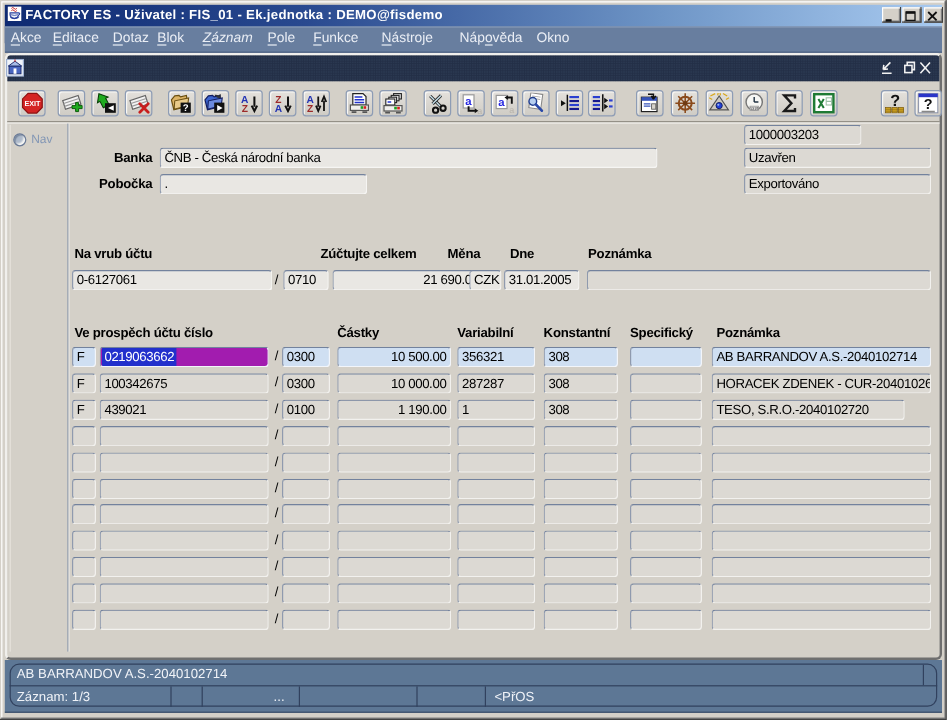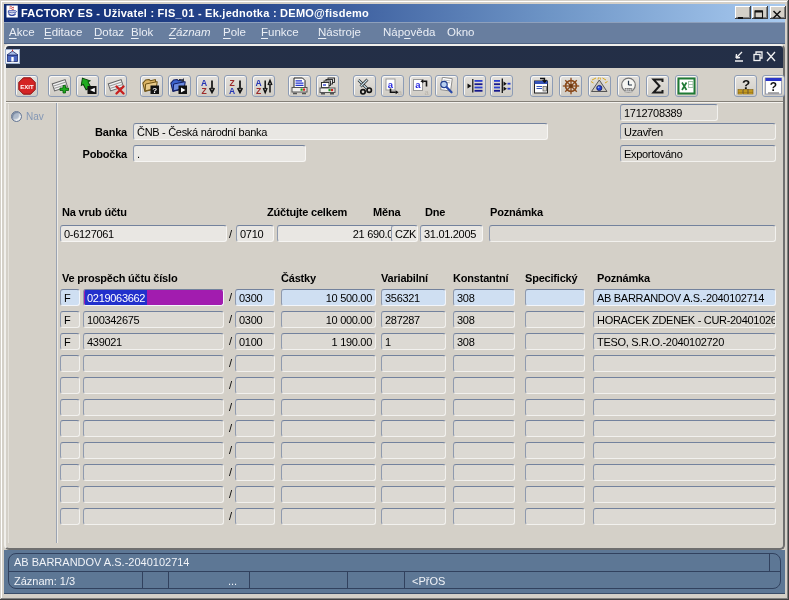--- a/index.html
+++ b/index.html
@@ -337,21 +337,21 @@
 <div class="groove"></div>
 <div class="vsep"></div>
 <div style="position:absolute;left:8px;top:104px;width:1px;height:439px;background:#e6e3dd;"></div>
 <div class="nav"></div>
 <div class="navlbl">Nav</div>
 
 <div class="lbl" style="left:60px;top:126px;width:67px;text-align:right;">Banka</div>
 <div class="fld lt" style="left:133px;top:123px;width:415px;height:17px;">ČNB - Česká národní banka</div>
 <div class="lbl" style="left:60px;top:148px;width:67px;text-align:right;">Pobočka</div>
 <div class="fld lt" style="left:133px;top:145px;width:173px;height:17px;">.</div>
-<div class="fld gr" style="left:620px;top:104px;width:98px;height:17px;">1712708389</div>
+<div class="fld gr" style="left:620px;top:104px;width:98px;height:17px;">1000003203</div>
 <div class="fld gr" style="left:620px;top:123px;width:156px;height:17px;">Uzavřen</div>
 <div class="fld gr" style="left:620px;top:145px;width:156px;height:17px;">Exportováno</div>
 
 <div class="lbl" style="left:62px;top:206px;">Na vrub účtu</div>
 <div class="lbl" style="left:267px;top:206px;">Zúčtujte celkem</div>
 <div class="lbl" style="left:373px;top:206px;">Měna</div>
 <div class="lbl" style="left:425px;top:206px;">Dne</div>
 <div class="lbl" style="left:490px;top:206px;">Poznámka</div>
 <div class="fld lt" style="left:60px;top:225px;width:167px;height:17px;">0-6127061</div>
 <div class="slash" style="left:229px;top:228px;">/</div>
@@ -385,21 +385,21 @@
 <div class="fld gr" style="left:525px;top:311px;width:60px;height:17px;"></div>
 <div class="fld gr" style="left:593px;top:311px;width:183px;height:17px;">HORACEK ZDENEK - CUR-20401026</div>
 <div class="slash" style="left:229px;top:313px;">/</div>
 <div class="fld gr" style="left:60px;top:333px;width:20px;height:17px;">F</div>
 <div class="fld gr" style="left:83px;top:333px;width:141px;height:17px;">439021</div>
 <div class="fld gr" style="left:235px;top:333px;width:40px;height:17px;">0100</div>
 <div class="fld gr" style="left:281px;top:333px;width:95px;height:17px;text-align:right;">1 190.00</div>
 <div class="fld gr" style="left:381px;top:333px;width:65px;height:17px;">1</div>
 <div class="fld gr" style="left:453px;top:333px;width:62px;height:17px;">308</div>
 <div class="fld gr" style="left:525px;top:333px;width:60px;height:17px;"></div>
-<div class="fld gr" style="left:593px;top:333px;width:183px;height:17px;">TESO, S.R.O.-2040102720</div>
+<div class="fld gr" style="left:593px;top:333px;width:161px;height:17px;">TESO, S.R.O.-2040102720</div>
 <div class="slash" style="left:229px;top:335px;">/</div>
 <div class="fld gr" style="left:60px;top:355px;width:20px;height:17px;"></div>
 <div class="fld gr" style="left:83px;top:355px;width:141px;height:17px;"></div>
 <div class="fld gr" style="left:235px;top:355px;width:40px;height:17px;"></div>
 <div class="fld gr" style="left:281px;top:355px;width:95px;height:17px;text-align:right;"></div>
 <div class="fld gr" style="left:381px;top:355px;width:65px;height:17px;"></div>
 <div class="fld gr" style="left:453px;top:355px;width:62px;height:17px;"></div>
 <div class="fld gr" style="left:525px;top:355px;width:60px;height:17px;"></div>
 <div class="fld gr" style="left:593px;top:355px;width:183px;height:17px;"></div>
 <div class="slash" style="left:229px;top:357px;">/</div>

